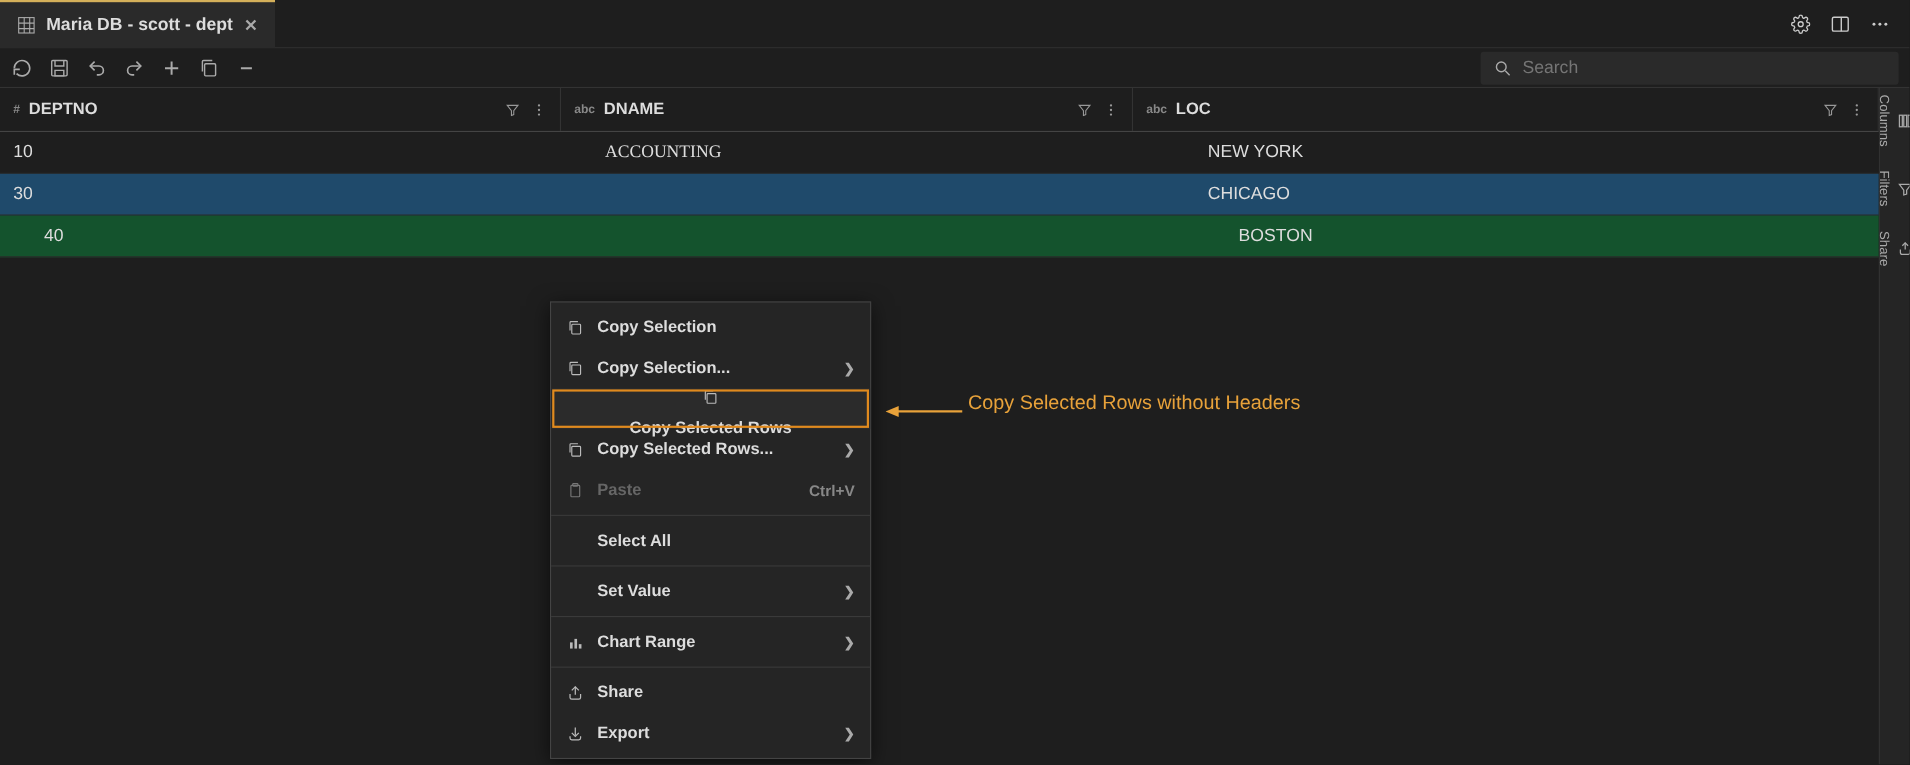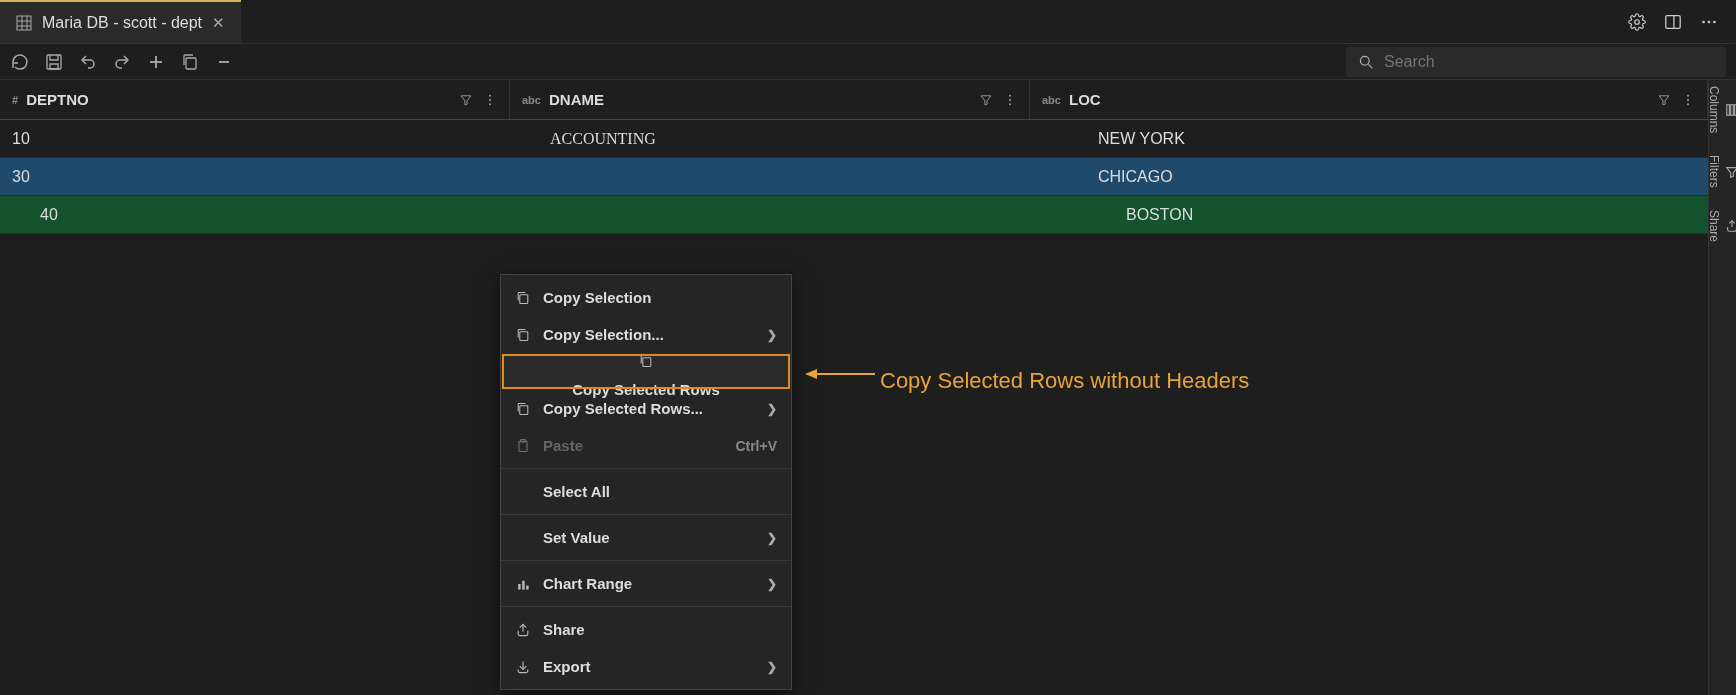--- a/index.html
+++ b/index.html
@@ -13,21 +13,21 @@
   position: relative;
 }
 .topbar {
   display: flex;
   align-items: center;
   justify-content: space-between;
   height: 44px;
   background: #1e1e1e;
   border-bottom: 1px solid #333;
 }
-.tab-strip { display: flex; align-items: stretch; height: 100%; }
+.tab-strip { display: flex; align-items: stretch; height: 100%; font-weight: bold; }
 .tab {
   display: flex;
   align-items: center;
   gap: 10px;
   background: #2a2a2a;
   border-top: 2px solid #d4b05a;
   padding: 0 16px;
   font-size: 16px;
   color: #ddd;
 }
@@ -177,23 +177,23 @@
   position: absolute;
   left: 805px;
   top: 284px;
   width: 70px;
   height: 20px;
   z-index: 11;
 }
 .anno-label {
   position: absolute;
   left: 880px;
-  top: 288px;
+  top: 276px;
   color: #e8a23a;
-  font-size: 22px;
+  font-size: 18px;
   z-index: 11;
 }
 svg { display: block; }
 </style>
 </head>
 <body>
 
 <div class="topbar">
   <div class="tab-strip">
     <div class="tab">

